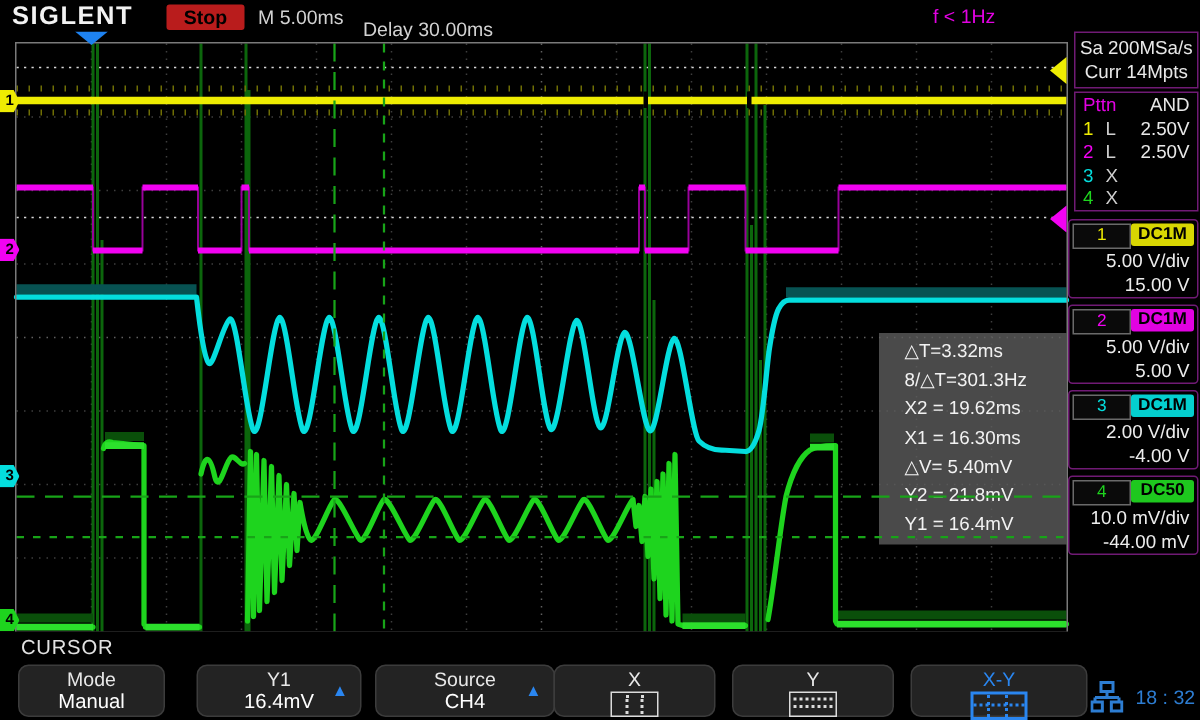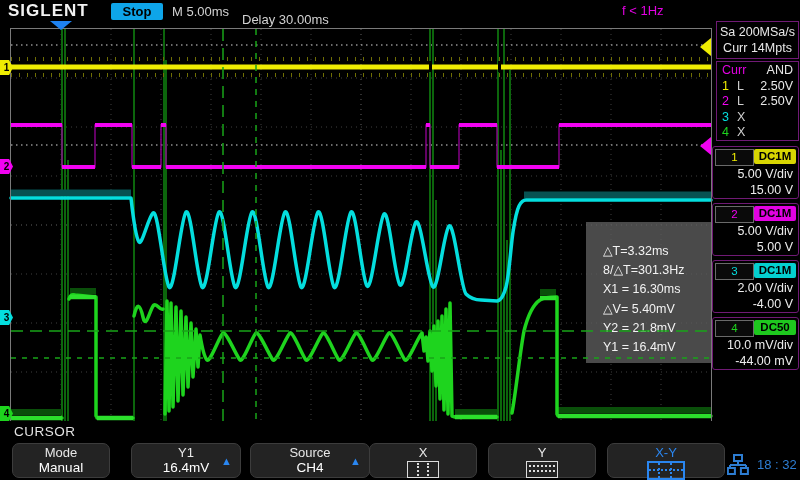--- a/index.html
+++ b/index.html
@@ -2,21 +2,21 @@
 <html><head>
 <meta charset="utf-8">
 <style>
   html,body{margin:0;padding:0;background:#000;}
   body{width:800px;height:480px;overflow:hidden;position:relative;
        font-family:"Liberation Sans", sans-serif; -webkit-font-smoothing:none;}
   .abs{position:absolute;}
   
   #topbar{left:0;top:0;width:800px;height:21px;background:#000;}
   #logo{left:8px;top:1px;color:#f2f2f2;font-size:17px;font-weight:800;letter-spacing:1px;}
-  #stop-badge{left:111px;top:3px;width:52px;height:17px;background:#0ea5e9;border-radius:2px;
+  #stop-badge{left:111px;top:3px;width:52px;height:17px;background:#b91c1c;border-radius:2px;
       color:#000;font-size:13px;font-weight:700;text-align:center;line-height:17px;}
   #timebase{left:172px;top:4px;color:#d2d2d2;font-size:13px;}
   #delay{left:242px;top:12px;color:#d2d2d2;font-size:13px;}
   #trigfreq{left:622px;top:3px;color:#e202e2;font-size:13px;}
   
   #screen{left:0;top:0;width:800px;height:480px;}
   svg{position:absolute;left:0;top:0;}
   .grid{stroke:#3e3e3e;stroke-width:1;stroke-dasharray:1 4;}
   .grid.c{stroke:#606060;}
   .border{fill:none;stroke:#7a7a7a;stroke-width:1;}
@@ -33,21 +33,21 @@
   .ch4low{stroke:#2ce02c;stroke-width:4.5;fill:none;}
   .curs{stroke:#18a418;stroke-width:1.5;fill:none;}
   .dx1{stroke-dasharray:12 7;} .dx2{stroke-dasharray:6 6;}
   .dy2{stroke-dasharray:12 7;} .dy1{stroke-dasharray:5 6;}
   
   .chtag{width:13px;height:15px;clip-path:polygon(0 0,70% 0,100% 50%,70% 100%,0 100%);
       color:#000;font-size:10px;font-weight:700;text-align:center;line-height:15px;}
   .c1{background:#eeec02;} .c2{background:#f202f2;} .c3{background:#04dede;} .c4{background:#1ed41e;}
   
   #infobox{left:586px;top:222px;width:125px;height:141px;background:rgba(95,95,95,.78);
-      color:#f2f2f2;font-size:12.5px;padding:20px 0 0 17px;box-sizing:border-box;line-height:19.2px;}
+      color:#f2f2f2;font-size:12.5px;padding:3px 0 0 17px;box-sizing:border-box;line-height:19.2px;}
   
   .sbox{background:#000;border:1px solid #701a75;color:#e8e8e8;font-size:12.5px;box-sizing:border-box;}
   #sabox{left:716px;top:21px;width:83px;height:38px;text-align:center;padding-top:2px;line-height:16px;}
   #pttnbox{left:716px;top:61px;width:83px;height:80px;padding:1px 5px;}
   .prow{display:flex;height:15.5px;line-height:15.5px;}
   .prow .st{color:#cfcfcf;margin-left:8px;}
   .prow .lv{margin-left:auto;}
   #pttn-title{color:#e202e2;}
   .chbox{left:712px;width:87px;height:53px;border-radius:3px;}
   .chhead{display:flex;margin:2px 2px 1px 2px;height:16px;}
@@ -117,20 +117,21 @@
     <path class="ch3fuzz" d="M11,193 H131 M524,195 H711"></path>
     <path class="ch3main" d="M11,198 H131 C133,216 136,238 139,242 C142,246 148,218 153,213 C158,208 164,279 169,287 C174,295 181,217 186,212 C191,207 197,279 202,287 C207,295 214,217 219,212 C224,207 230,279 235,287 C240,295 247,217 252,212 C257,207 263,279 268,287 C273,295 280,217 285,212 C290,207 296,279 301,287 C306,295 313,217 318,212 C323,207 329,279 334,287 C339,295 346,217 351,212 C356,207 362,280 367,286 C372,292 379,219 384,214 C389,209 395,281 400,285 C405,289 411,227 416,222 C421,217 428,283 433,287 C438,291 444,231 449,226 C454,221 461,289 466,294 C470,298 476,300 481,300 L497,301 C501,301 504,294 506,287 C509,276 511,245 513,232 C515,219 517,210 519,206 C521,202 523,200 526,200 H711"></path>
     <path class="ch4main" d="M11,418 H62 M69,299 C70,295 72,294 75,295 L96,297 L96,416 M97,418 H133 M134,316 C137,302 140,304 143,317 C146,331 150,308 154,305 C157,303 160,311 163,309 M165,414 L167,301 L169,411 L171,303 L173,407 L176,307 L178,401 L181,311 L183,395 L186,317 L188,387 L191,323 L193,377 L196,329 L198,367 L200,335 C202,347 204,357 207,360 C210,363 220,335 223,333 C226,331 237,357 240,360 C243,363 253,335 256,333 C259,331 270,357 273,360 C276,363 287,335 290,333 C293,331 303,357 306,360 C309,363 320,335 323,333 C326,331 336,357 339,360 C342,363 353,335 356,333 C359,331 369,357 372,360 C375,363 386,335 389,333 C392,331 402,357 405,360 C408,363 419,335 422,333 L424,351 L426,337 L428,361 L430,331 L432,371 L434,326 L436,386 L438,321 L440,399 L442,316 L444,410 L446,309 L448,414 L450,303 L452,416 L455,417 H497 M512,413 C516,391 520,352 524,331 C528,315 534,304 540,300 C545,297 551,297 556,297 L557,297 L557,414 L558,416 H711"></path>
     <path class="ch4low" d="M11,418 H62 M97,418 H133 M455,417 H497 M558,416 H711 M70,297 H96 M540,298 H556"></path>
   </svg>
 </div>
 
 <div class="abs" id="infobox">
   <div>△T=3.32ms</div>
   <div>8/△T=301.3Hz</div>
+  <div>X2 = 19.62ms</div>
   <div>X1 = 16.30ms</div>
   <div>△V= 5.40mV</div>
   <div>Y2 = 21.8mV</div>
   <div>Y1 = 16.4mV</div>
 </div>
 
 <svg class="abs" width="800" height="480" style="pointer-events:none">
   <path class="curs dx1" d="M223,29 V421"></path>
   <path class="curs dx2" d="M256,29 V421"></path>
   <path class="curs dy2" d="M11,331 H711"></path>
@@ -154,21 +155,21 @@
   <div class="abs" id="trigfreq">f &lt; 1Hz</div>
 </div>
 
 <div class="abs sbox" id="sabox">
   <div>Sa 200MSa/s</div>
   <div>Curr 14Mpts</div>
 </div>
 
 <div class="abs sbox" id="pttnbox">
   <div class="prow">
-    <span id="pttn-title">Curr</span>
+    <span id="pttn-title">Pttn</span>
     <span class="lv">AND</span>
   </div>
   <div class="prow">
     <span class="t1">1</span>
     <span class="st">L</span>
     <span class="lv">2.50V</span>
   </div>
   <div class="prow">
     <span class="t2">2</span>
     <span class="st">L</span>

